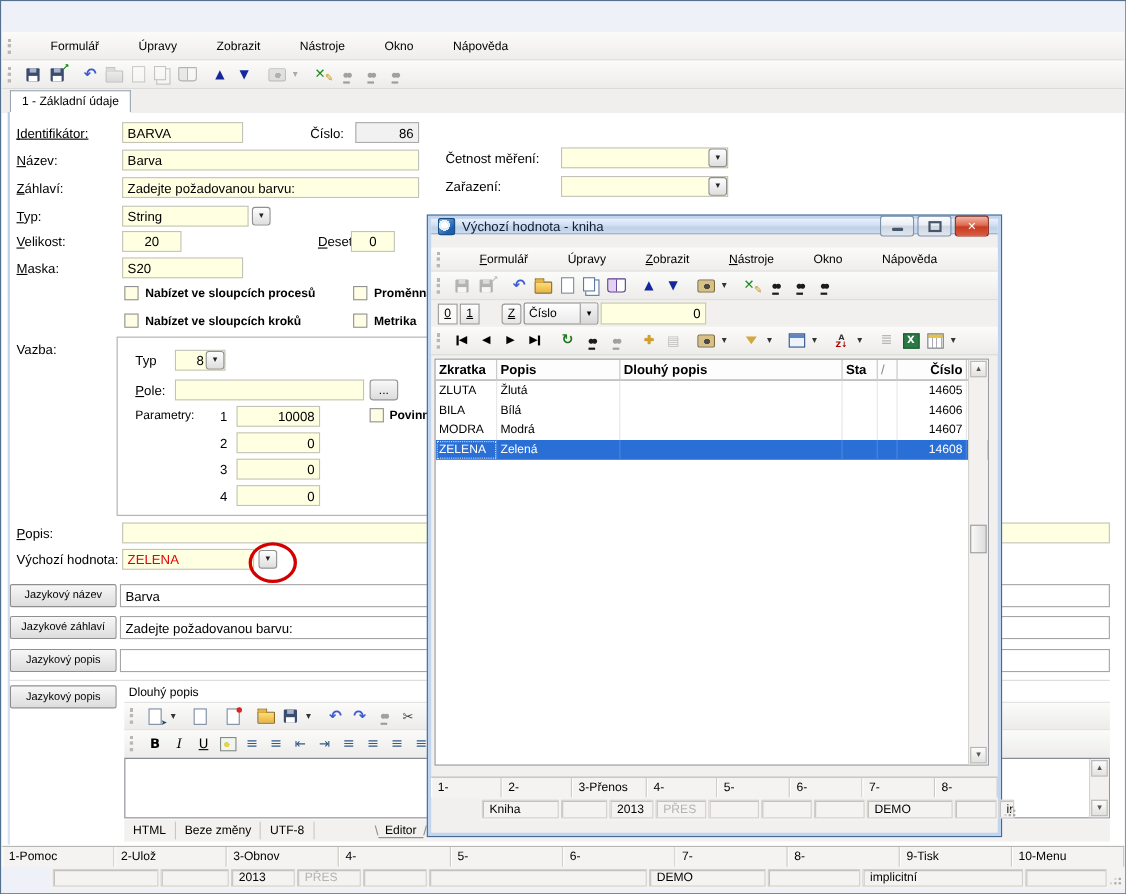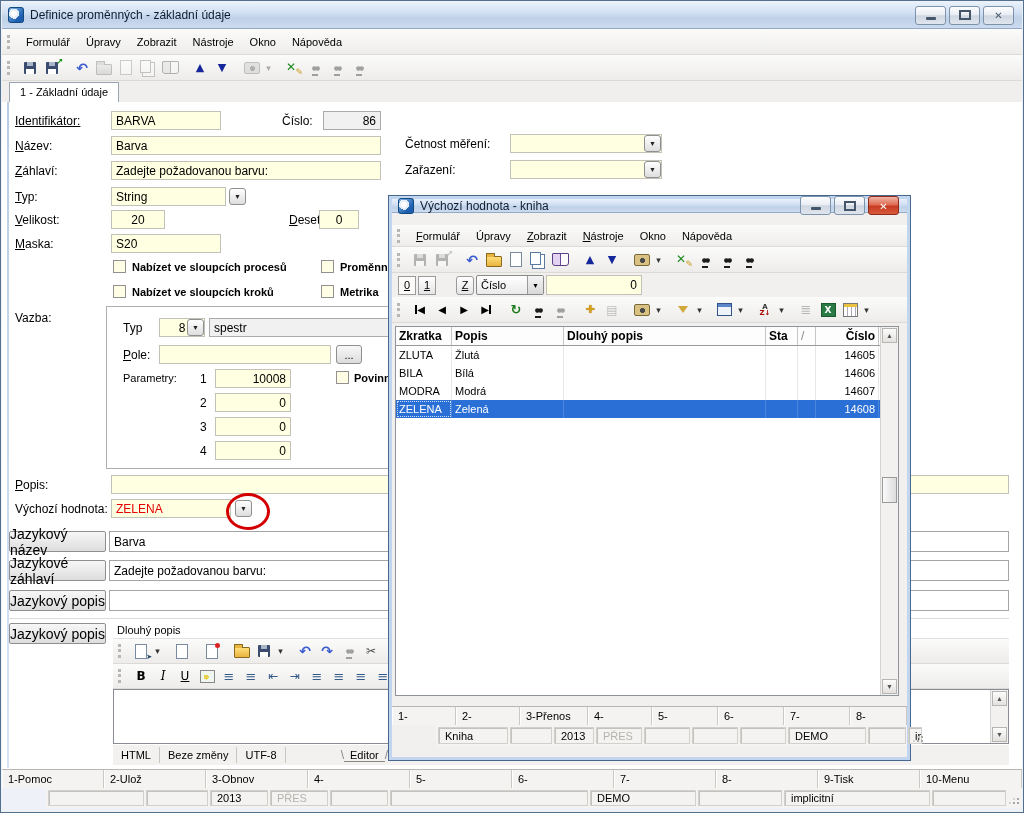--- a/index.html
+++ b/index.html
@@ -1,17 +1,17 @@
 <!DOCTYPE html>
 <html><head>
 <meta charset="utf-8">
 <style>
   html,body{margin:0;padding:0;background:#cfd8e4;font-family:"Liberation Sans","DejaVu Sans",sans-serif;font-size:11px;color:#000;}
   .screen{position:relative;width:1024px;height:813px;overflow:hidden;background:#e8eef6;}
-  .abs{position:absolute;}
+  .abs{position:absolute;gap:20px;}
   
   .mw{position:absolute;inset:0;border:1px solid #54708f;background:#eef2f8;}
   .titlebar{display:flex;align-items:center;gap:6px;padding:0 6px;background:linear-gradient(#e9f1fb,#d3e1f3 40%,#bfd1e8 62%,#ccdbef);border-bottom:1px solid #93a9c4;box-sizing:border-box;}
   .title-text{font-size:12px;color:#0d1d30;}
   .winbtns{margin-left:auto;display:flex;gap:3px;padding-right:2px;}
   .wbtn{width:29px;height:17px;border:1px solid #7d92ab;border-radius:3px;background:linear-gradient(#fdfdfe,#e9edf3 45%,#ced6e1 52%,#e0e6ee);display:flex;align-items:center;justify-content:center;color:#45566a;}
   .wbtn.red{background:linear-gradient(#f0b5a7,#de6c51 45%,#c63c23 55%,#d95a3e);border-color:#8c2b19;color:#fff;}
   .g-min{width:10px;height:3px;background:currentColor;border-radius:1px;margin-top:6px;}
   .g-restore{width:8px;height:6px;border:2px solid currentColor;}
   .g-close::before{content:"✕";font-weight:700;font-size:10px;}
@@ -78,21 +78,21 @@
   .fld.numr{justify-content:flex-end;}
   .fld.numc{justify-content:center;}
   .fld.gray{background:#f1f1f1;border-color:#ababab;}
   .fld.white{background:#fff;border-color:#a5a5a5;}
   .ddbtn{position:absolute;width:17px;height:17px;border:1px solid #8f8f8f;border-radius:3px;background:linear-gradient(#fefefe,#dedede);display:flex;align-items:center;justify-content:center;box-sizing:border-box;}
   .ddbtn::before{content:"▼";font-size:7px;color:#222;}
   .pbtn{position:absolute;border:1px solid #8f8f8f;border-radius:3px;background:linear-gradient(#f8f8f8,#dcdcdc);display:flex;align-items:center;justify-content:center;box-sizing:border-box;font-size:11px;}
   .cb{position:absolute;width:13px;height:13px;background:#fffde3;border:1px solid #919191;box-sizing:border-box;}
   .cblbl{position:absolute;font-size:11px;font-weight:700;white-space:nowrap;}
   .groupbox{position:absolute;border:1px solid #aeaeae;}
-  .langbtn{position:absolute;width:97px;height:21px;border:1px solid #8f8f8f;border-radius:2px;background:linear-gradient(#f7f7f7,#dddddd);display:flex;align-items:center;justify-content:center;font-size:14px;box-sizing:border-box;}
+  .langbtn{position:absolute;width:97px;height:21px;border:1px solid #8f8f8f;border-radius:2px;background:linear-gradient(#f7f7f7,#dddddd);display:flex;align-items:center;justify-content:center;font-size:10px;box-sizing:border-box;}
   
   .fkeybar{position:absolute;display:flex;background:#f4f3f1;border-top:1px solid #b8b6b2;box-sizing:border-box;}
   .fcell{height:100%;border-right:1px solid #ccc9c4;box-shadow:inset 1px 0 0 #fff;display:flex;align-items:center;padding:0 6px;box-sizing:border-box;flex:none;}
   .statusbar{position:absolute;display:flex;gap:2px;background:#f4f3f1;padding:2px 2px;box-sizing:border-box;margin-left:44px;}
   .scell{border:1px solid #d2d0cc;box-shadow:inset 1px 1px 0 #c4c2be;background:#f4f3f1;display:flex;align-items:center;padding:0 6px;box-sizing:border-box;flex:none;overflow:hidden;white-space:nowrap;}
   .dim{color:#b5b3af;}
   .grip{position:relative;width:12px;}
   .grip::before{content:"";position:absolute;right:1px;bottom:2px;width:2px;height:2px;background:#a9a7a3;box-shadow:-4px 0 #a9a7a3,0 -4px #a9a7a3,-4px -4px #d6d4d0,-8px 0 #d6d4d0;}
   
   .edstatus{position:absolute;display:flex;align-items:center;background:#f2f1ef;font-size:11px;}
@@ -125,35 +125,20 @@
   .leftstrip{position:absolute;width:2px;background:linear-gradient(#b9cce4,#d7e3f2);box-shadow:1px 0 0 #fff;}
   .sepline{position:absolute;height:1px;background:#dddbd7;}
 </style>
 </head>
 <body>
 
 <div class="screen">
 
   <div class="mw">
 
-    <div class="titlebar abs" style="left:1px;top:1px;right:1px;height:27px;">
-      <span class="applogo"></span>
-      <span class="title-text">Definice proměnných - základní údaje</span>
-      <span class="winbtns">
-        <span class="wbtn">
-            <span class="g-min"></span>
-          </span>
-        <span class="wbtn">
-            <span class="g-restore"></span>
-          </span>
-        <span class="wbtn">
-            <span class="g-close"></span>
-          </span>
-      </span>
-    </div>
 
     <div class="menubar abs" style="left:1px;top:28px;right:1px;height:26px;">
       <span class="gripper"></span>
       <span class="mitem">Formulář</span>
       <span class="mitem">Úpravy</span>
       <span class="mitem">Zobrazit</span>
       <span class="mitem">Nástroje</span>
       <span class="mitem">Okno</span>
       <span class="mitem">Nápověda</span>
     </div>
@@ -247,21 +232,20 @@
     <div class="cb" style="left:112px;top:284px;"></div>
     <div class="cblbl" style="left:131px;top:285px;">Nabízet ve sloupcích kroků</div>
     <div class="cb" style="left:320px;top:284px;"></div>
     <div class="cblbl" style="left:339px;top:285px;text-align:center;">Metrika</div>
 
     <div class="lbl" style="left:14px;top:310px;">Vazba:</div>
     <div class="groupbox" style="left:105px;top:305px;width:560px;height:161px;"></div>
     <div class="lbl" style="left:122px;top:320px;">Typ</div>
     <div class="fld numc" style="left:158px;top:317px;width:46px;">8</div>
     <div class="ddbtn" style="left:186px;top:318px;"></div>
-    <div class="fld gray" style="left:208px;top:317px;width:352px;">spestr</div>
     <div class="lbl hk" style="left:122px;top:347px;">Pole:</div>
     <div class="fld" style="left:158px;top:344px;width:172px;"></div>
     <div class="pbtn" style="left:335px;top:344px;width:26px;height:19px;">...</div>
     <div class="lbl" style="left:122px;top:371px;font-size:11px;">Parametry:</div>
     <div class="lbl" style="left:199px;top:371px;">1</div>
     <div class="fld numr" style="left:214px;top:368px;width:76px;">10008</div>
     <div class="cb" style="left:335px;top:370px;"></div>
     <div class="cblbl" style="left:353px;top:371px;">Povinn</div>
     <div class="lbl" style="left:199px;top:395px;">2</div>
     <div class="fld numr" style="left:214px;top:392px;width:76px;">0</div>

